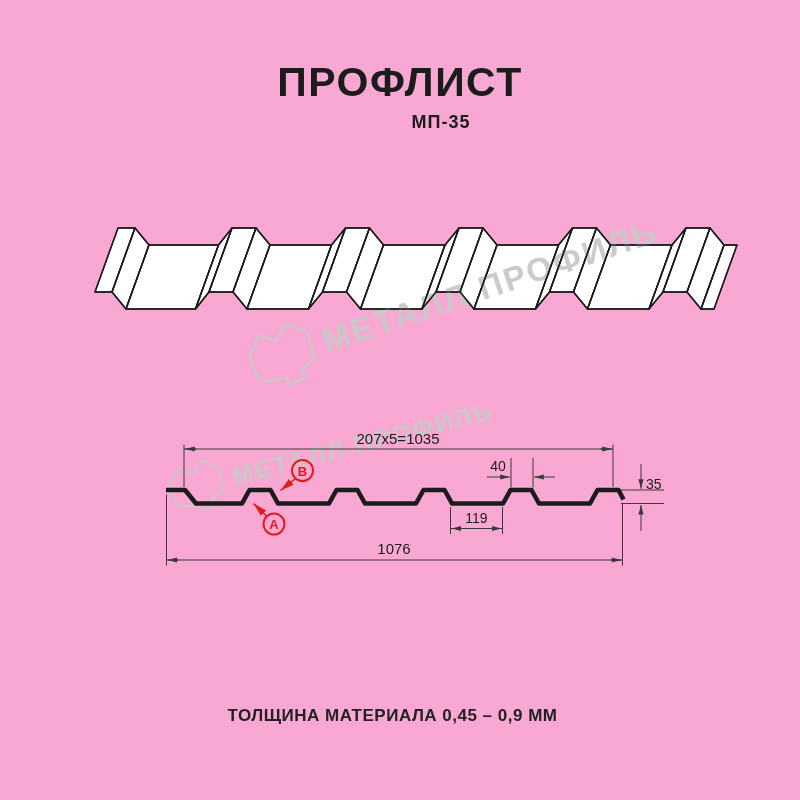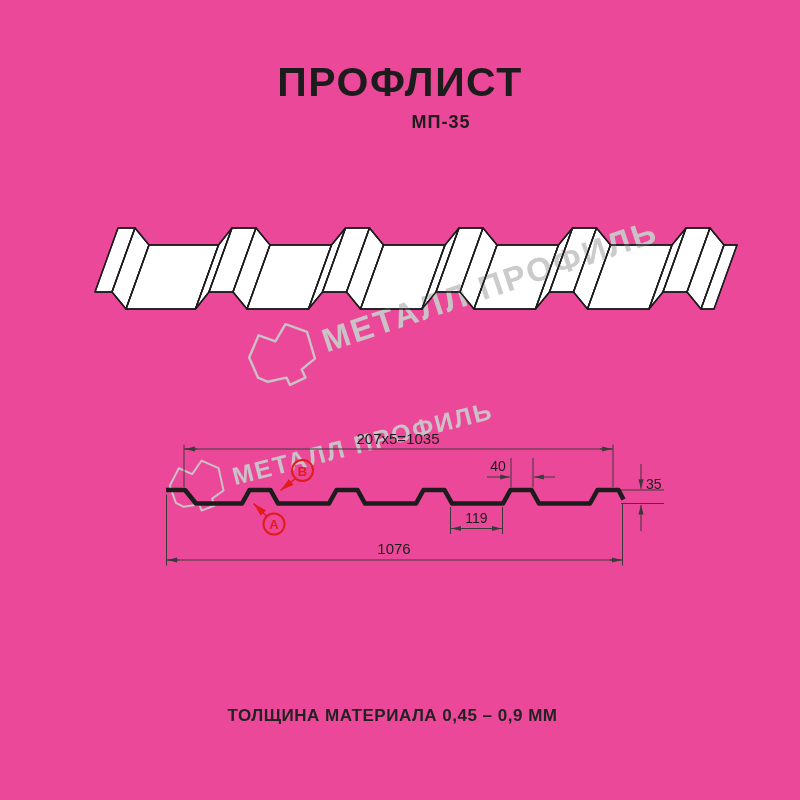--- a/index.html
+++ b/index.html
@@ -1,17 +1,17 @@
 <!DOCTYPE html>
 <html><head>
 <meta charset="utf-8">
 <style>
   html,body{margin:0;padding:0;background:#fff;}
   .page{
-    position:relative;width:800px;height:800px;background:#ec4899;
+    position:relative;width:800px;height:800px;background:#f9a8d4;
     font-family:"Liberation Sans",sans-serif;overflow:hidden;color:#1c1c1c;
   }
   .title{
     position:absolute;top:62px;left:0;width:800px;text-align:center;
     font-size:41px;font-weight:800;letter-spacing:1.5px;line-height:1;margin:0;
   }
   .subtitle{
     position:absolute;top:112px;left:0;width:800px;text-align:center;
     font-size:18px;font-weight:600;letter-spacing:1px;padding-left:41px;
   }

